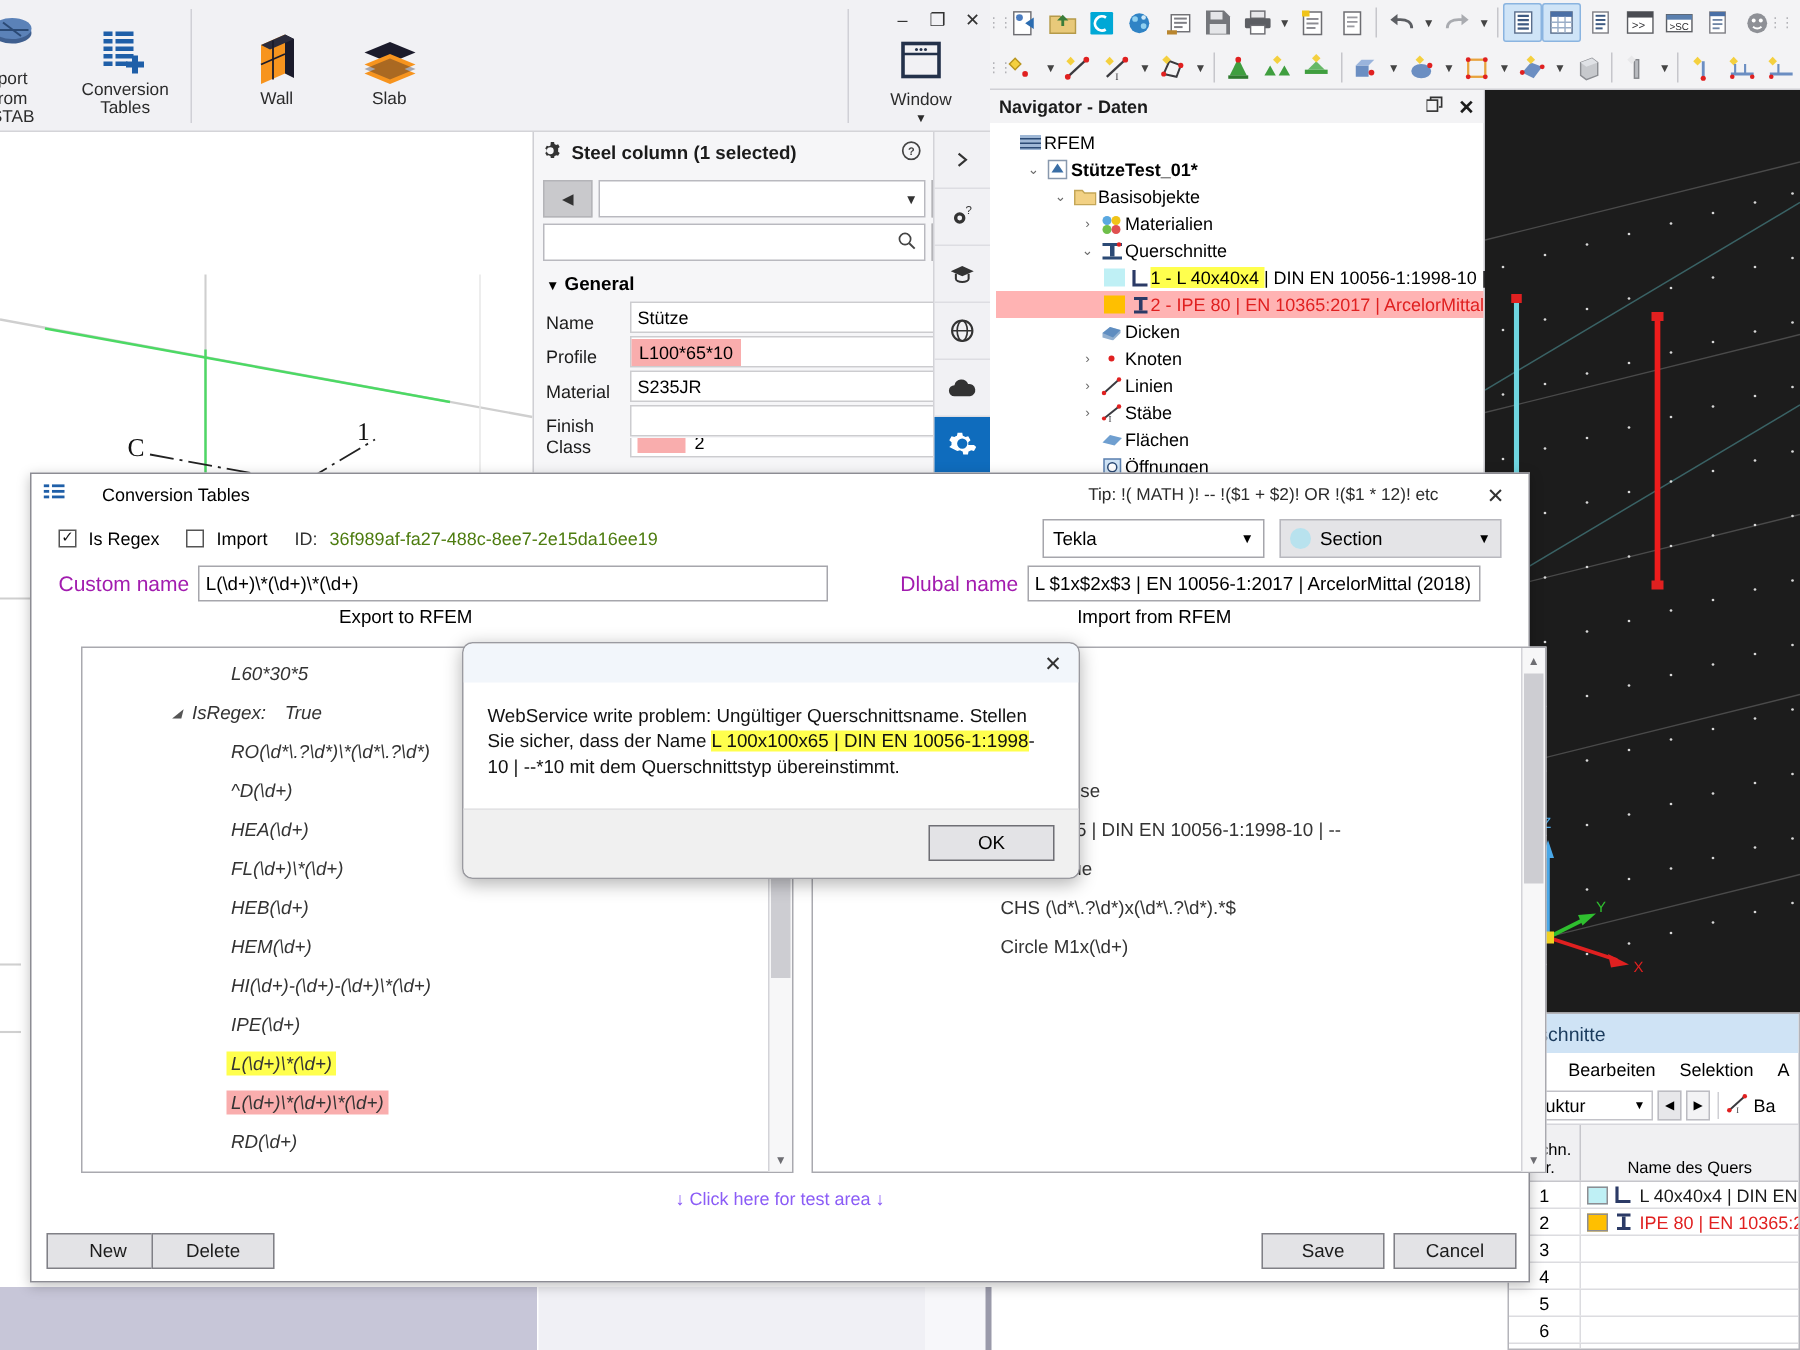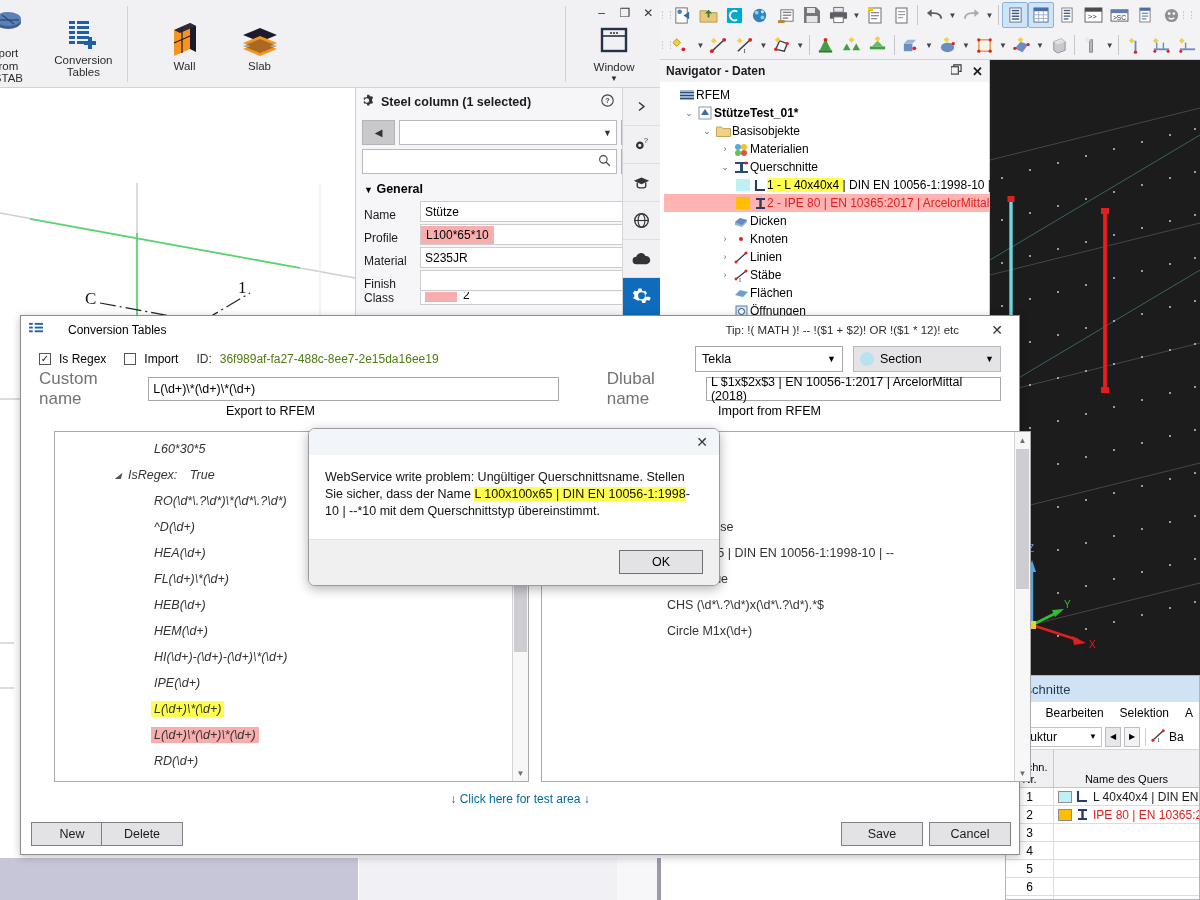--- a/index.html
+++ b/index.html
@@ -154,21 +154,21 @@
   .ct-idval { color:#4d7c0f; }
   .ct-row1 .right { margin-left:auto; display:flex; gap:10px; align-items:center; }
   .dd-plain { width:148px; height:26px; border:1px solid #a6a6ac; background:#fff;
               display:flex; align-items:center; padding:0 6px; font-size:12.5px; }
   .dd-plain .caret { margin-left:auto; font-size:9px; }
   .dd-grey { width:148px; height:26px; border:1px solid #b8b8be; background:#e4e4e7;
              display:flex; align-items:center; padding:0 6px; gap:6px; font-size:12.5px; }
   .dd-grey .bubble { width:14px; height:14px; border-radius:50%; background:#b8e2ee; }
   .dd-grey .caret { margin-left:auto; font-size:9px; }
   .ct-row2 { display:flex; align-items:center; height:30px; padding:0 18px; gap:6px; }
-  .ct-row2 .lbl { font-size:17px; color:#737373; }
+  .ct-row2 .lbl { font-size:14px; color:#a21caf; }
   .txtin { height:24px; border:1px solid #a6a6ac; background:#fff;
            display:flex; align-items:center; padding:0 4px; font-size:12.5px; }
   .ct-colhdr { display:flex; height:20px; font-size:12.5px; }
   .ct-colhdr .h { flex:1; text-align:center; }
   .ct-lists { position:absolute; left:0; top:115px; right:0; bottom:72px; }
   .listbox { position:absolute; top:0; bottom:0; background:#fff; border:1px solid #a9a9af; }
   .listbox.left { left:33px; width:475px;font-style:italic; }
   .listbox.right { left:520px; width:490px; }
   .listbox .inner { position:absolute; left:0; top:0; right:16px; bottom:0;
                     overflow:hidden; padding-top:4px; }
@@ -177,21 +177,21 @@
   .li .arrow { width:14px; text-align:center; font-size:8px; color:#555; }
   .li .txt { padding:1px 3px; }
   .sb { position:absolute; right:0; top:0; bottom:0; width:16px; background:#f7f7f8;
         border-left:1px solid #d3d3d8; }
   .sb .btn { height:16px; display:flex; align-items:center; justify-content:center;
              font-size:8px; color:#6e6e73; }
   .sb .btn.bottom { position:absolute; bottom:0; left:0; right:0; }
   .sb .thumb { position:absolute; left:1px; right:1px; background:#cdcdd2; }
 
   .ct-testhint { position:absolute; left:0; right:0; bottom:48px; text-align:center;
-                 font-size:12px; color:#0369a1; }
+                 font-size:12px; color:#8b5cf6; }
   .ct-buttons { position:absolute; left:0; right:0; bottom:8px; height:24px; }
   .dbtn { position:absolute; height:24px; width:82px; border:1px solid #808086;
           background:#e3e3e6; font-size:12.5px; display:flex; align-items:center;
           justify-content:center; color:#1b1b1b; }
 
   
   .modal {
     position:absolute; left:308px; top:428px; width:412px; height:158px;
     background:#ffffff; border:1px solid #9a9aa0; border-radius:7px;
     box-shadow:0 3px 12px rgba(0,0,0,0.30); overflow:hidden;

